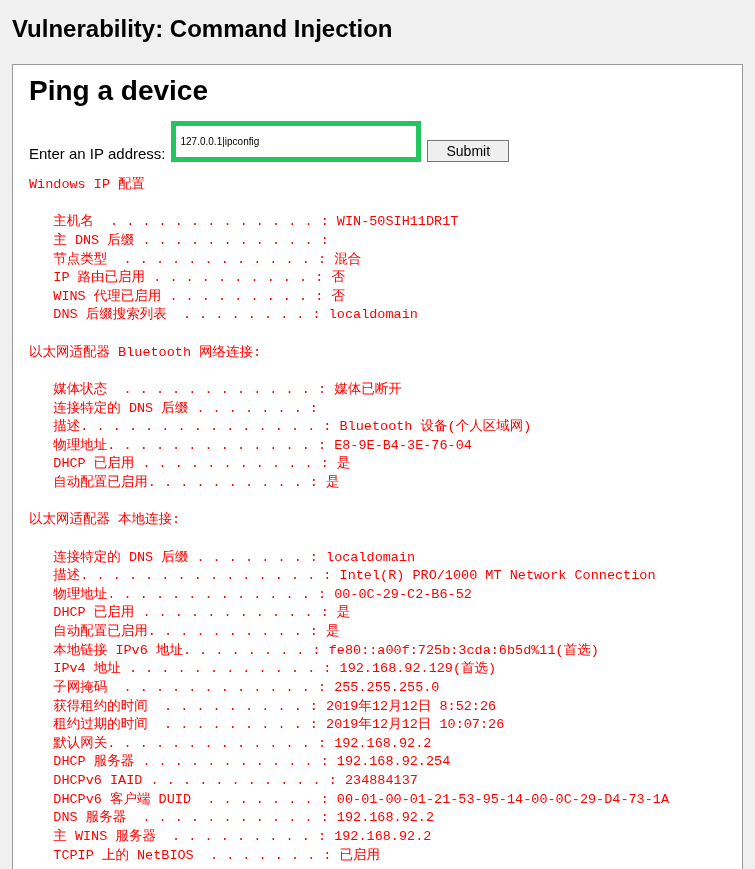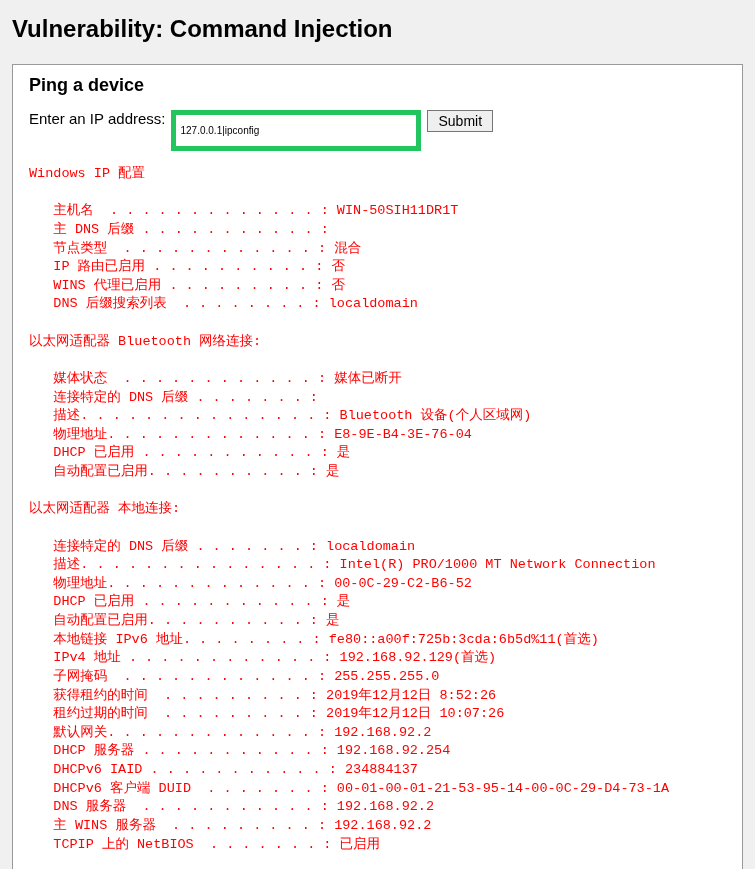--- a/index.html
+++ b/index.html
@@ -16,46 +16,46 @@
       padding: 15px 12px;
       background: #f0f0f0;
     }
     .panel {
       background: #fff;
       border: 1px solid #999;
       margin: 6px 12px 0 12px;
       padding: 10px 16px 16px 16px;
     }
     .panel-title {
-      font-size: 18px;
+      font-size: 28px;
       font-weight: bold;
       color: #000;
       margin-bottom: 14px;
     }
     .form-row {
       display: flex;
-      align-items: flex-start;
+      align-items: flex-end;
       gap: 6px;
       margin-bottom: 14px;
     }
     .form-label {
       font-size: 15px;
       color: #000;
     }
     input[type="text"] {
       font-size: 10px;
       padding: 10px 4px;
       border: 5px solid #22c55e;
       background: #fff;
       width: 250px;
       font-family: Arial, sans-serif;
     }
     button {
       font-size: 14px;
-      padding: 2px 10px;
+      padding: 2px 18px;
       border: 1px solid #767676;
       background: #efefef;
       cursor: pointer;
       font-family: Arial, sans-serif;
     }
     pre.output {
       font-family: "SimSun", "宋体", "Courier New", monospace;
       font-size: 13.5px;
       color: #ff0000;
       white-space: pre;

